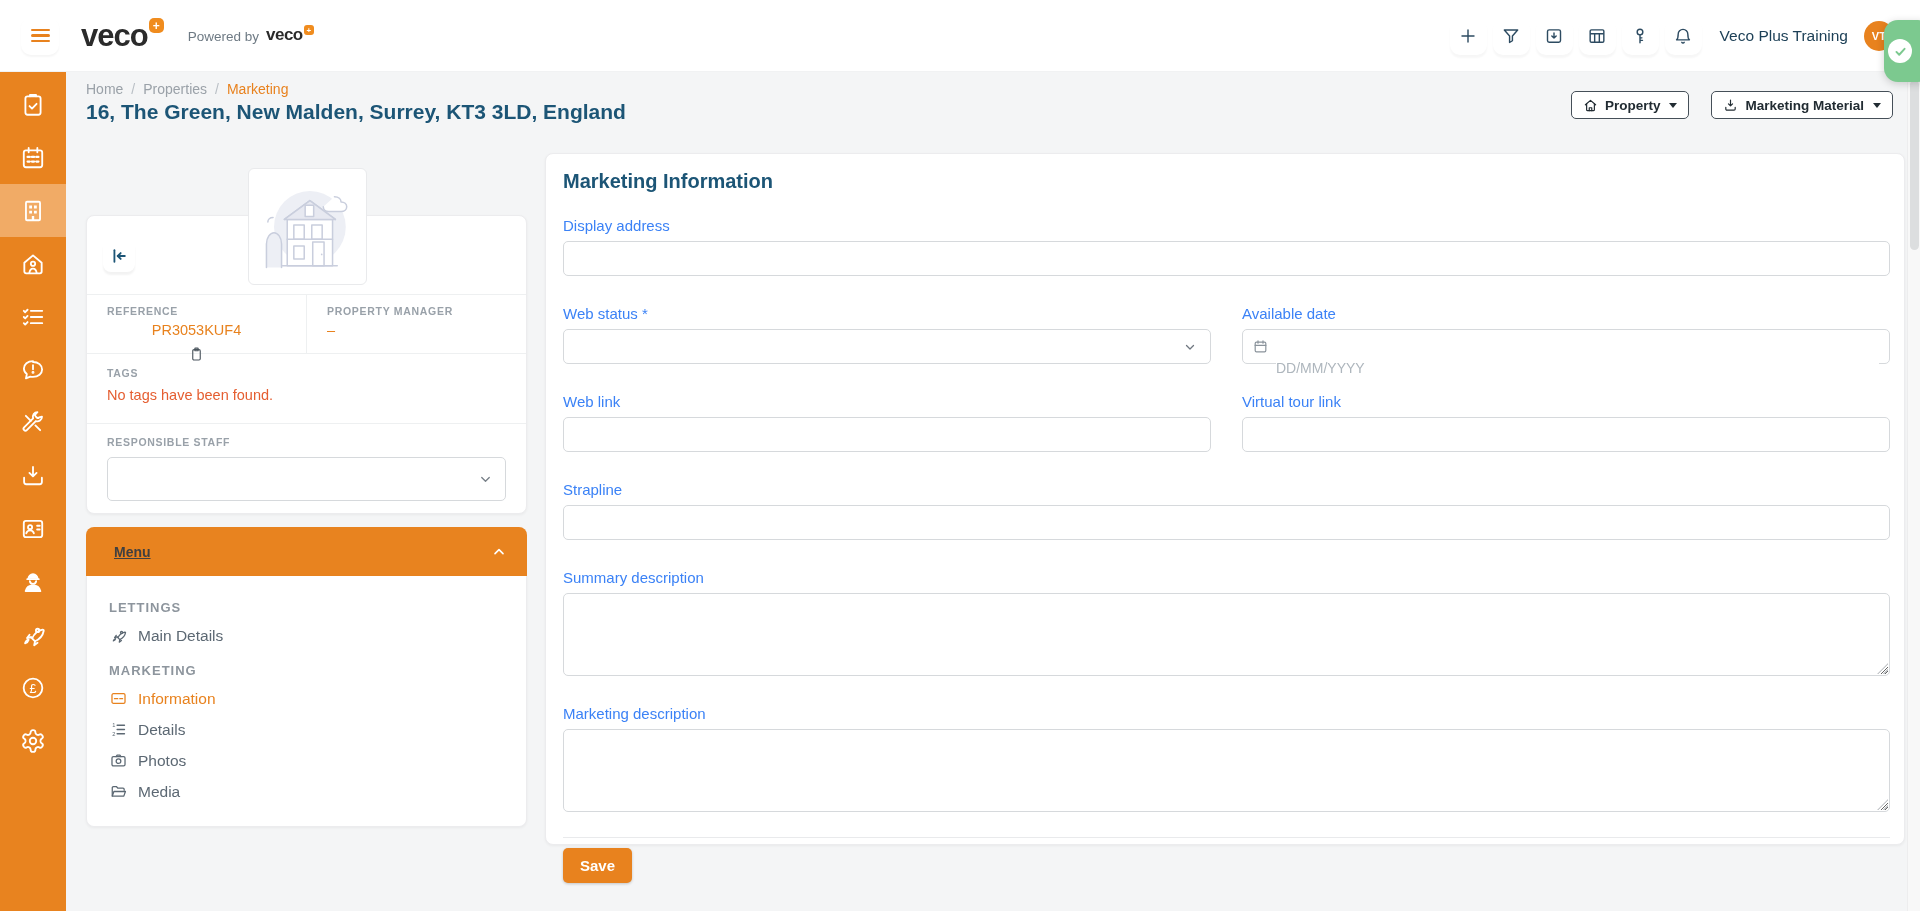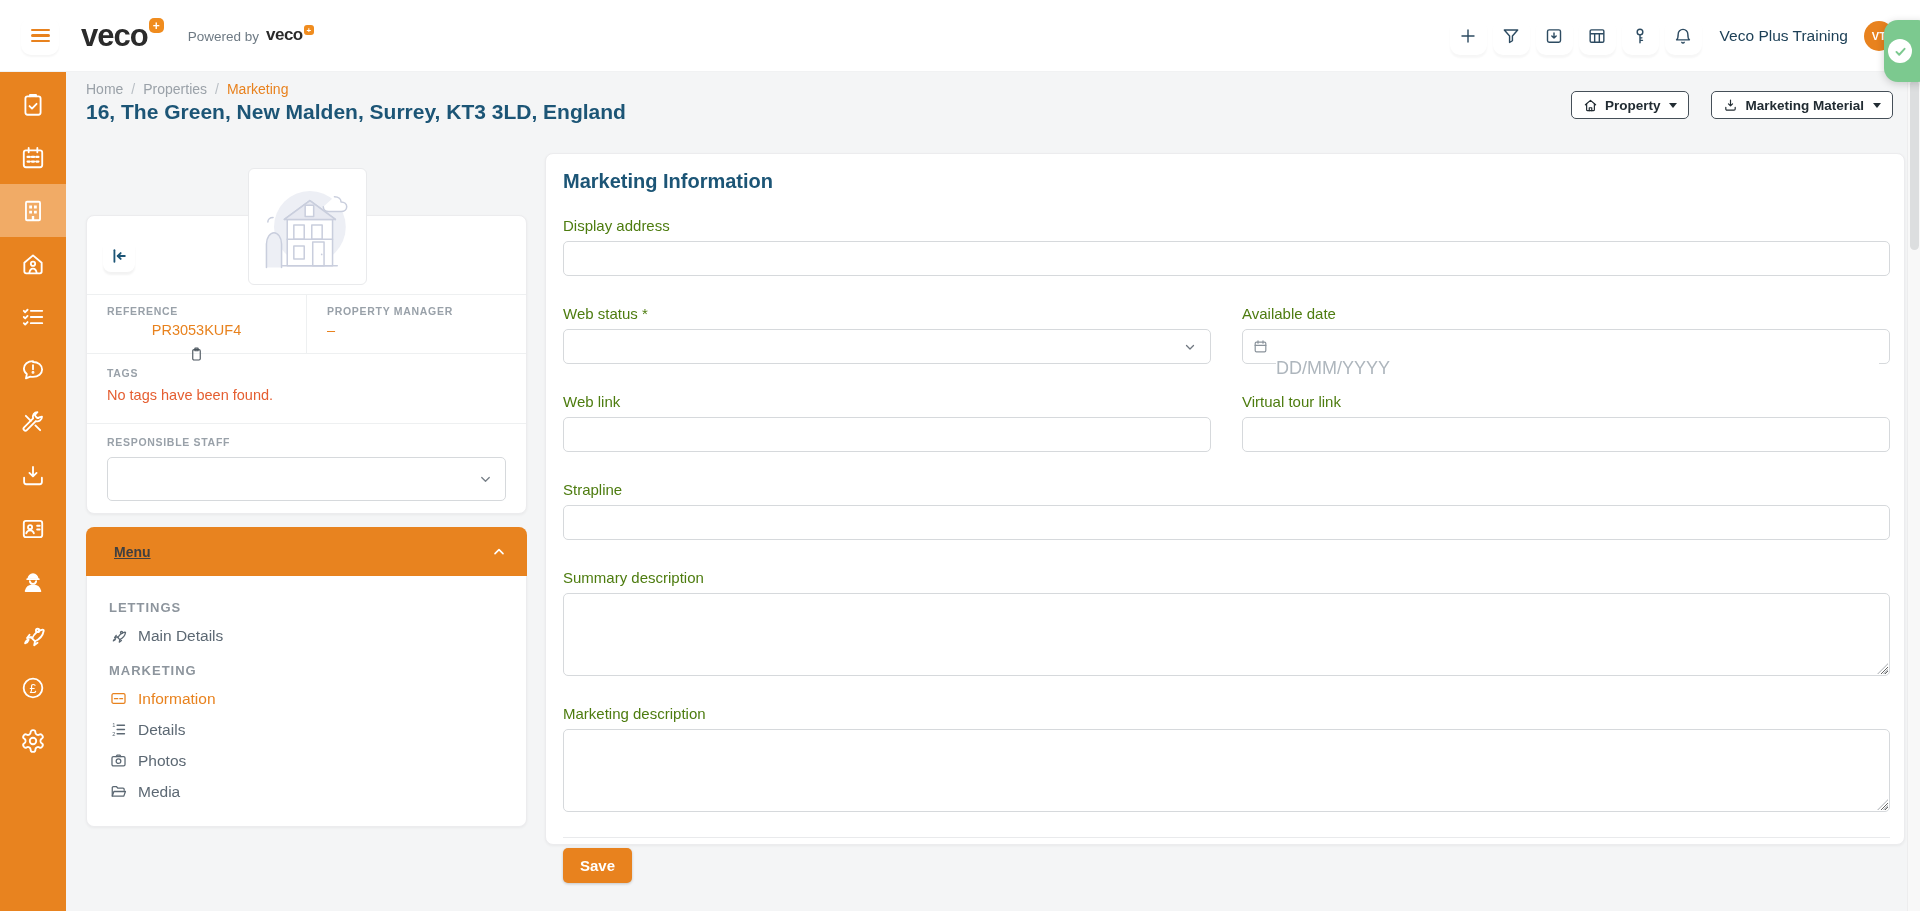--- a/index.html
+++ b/index.html
@@ -151,31 +151,31 @@
   
   .main-card {
     position:absolute; left:479px; top:81px; width:1360px; height:692px;
     background:#fff; border:1px solid #ececee; border-radius:8px;
     box-shadow:0 1px 3px rgba(0,0,0,.05); padding:14px 14px 0 17px;
   }
   .form-heading { font-size:20px; font-weight:bold; color:#1c5576; margin:2px 0 24px; }
   .form-group { margin-top:0; }
   .form-group + .form-group, .form-grid + .form-group { margin-top:29px; }
   .form-grid { display:grid; grid-template-columns:1fr 1fr; column-gap:31px; margin-top:29px; }
-  .field-label { display:block; font-size:15px; color:#4d7c0f; margin-bottom:7px; }
+  .field-label { display:block; font-size:15px; color:#3b82f6; margin-bottom:7px; }
   .text-input, .fake-select, .date-field {
     width:100%; height:35px; border:1px solid #d6d9dc; border-radius:5px; background:#fff;
     font-family:inherit; font-size:14px; color:#3c464f; padding:0 10px; outline:none;
   }
   .fake-select { position:relative; cursor:pointer; }
   .fake-select .chev { position:absolute; right:13px; top:50%; transform:translateY(-50%); color:#6f7780; }
   .date-field { display:flex; align-items:center; gap:8px; padding:0 10px; }
   .date-field .cal { color:#8a939b; flex:0 0 auto; }
   .date-field input {
-    border:none; outline:none; font-family:inherit; font-size:18px; color:#3c464f; flex:1; min-width:0;margin-top:43px;
+    border:none; outline:none; font-family:inherit; font-size:14px; color:#3c464f; flex:1; min-width:0;margin-top:43px;
   }
   .date-field input::placeholder { color:#aeb6bd; }
   .ta-wrap { position:relative; }
   .textarea {
     width:100%; height:83px; border:1px solid #d6d9dc; border-radius:5px; background:#fff;
     font-family:inherit; font-size:14px; color:#3c464f; padding:8px 10px; outline:none; resize:vertical; display:block;
   }
   .grip {
     position:absolute; right:2px; bottom:2px; width:11px; height:11px; pointer-events:none;
     background:repeating-linear-gradient(-45deg, transparent 0 2.5px, #c3c6c9 2.5px 4px);

